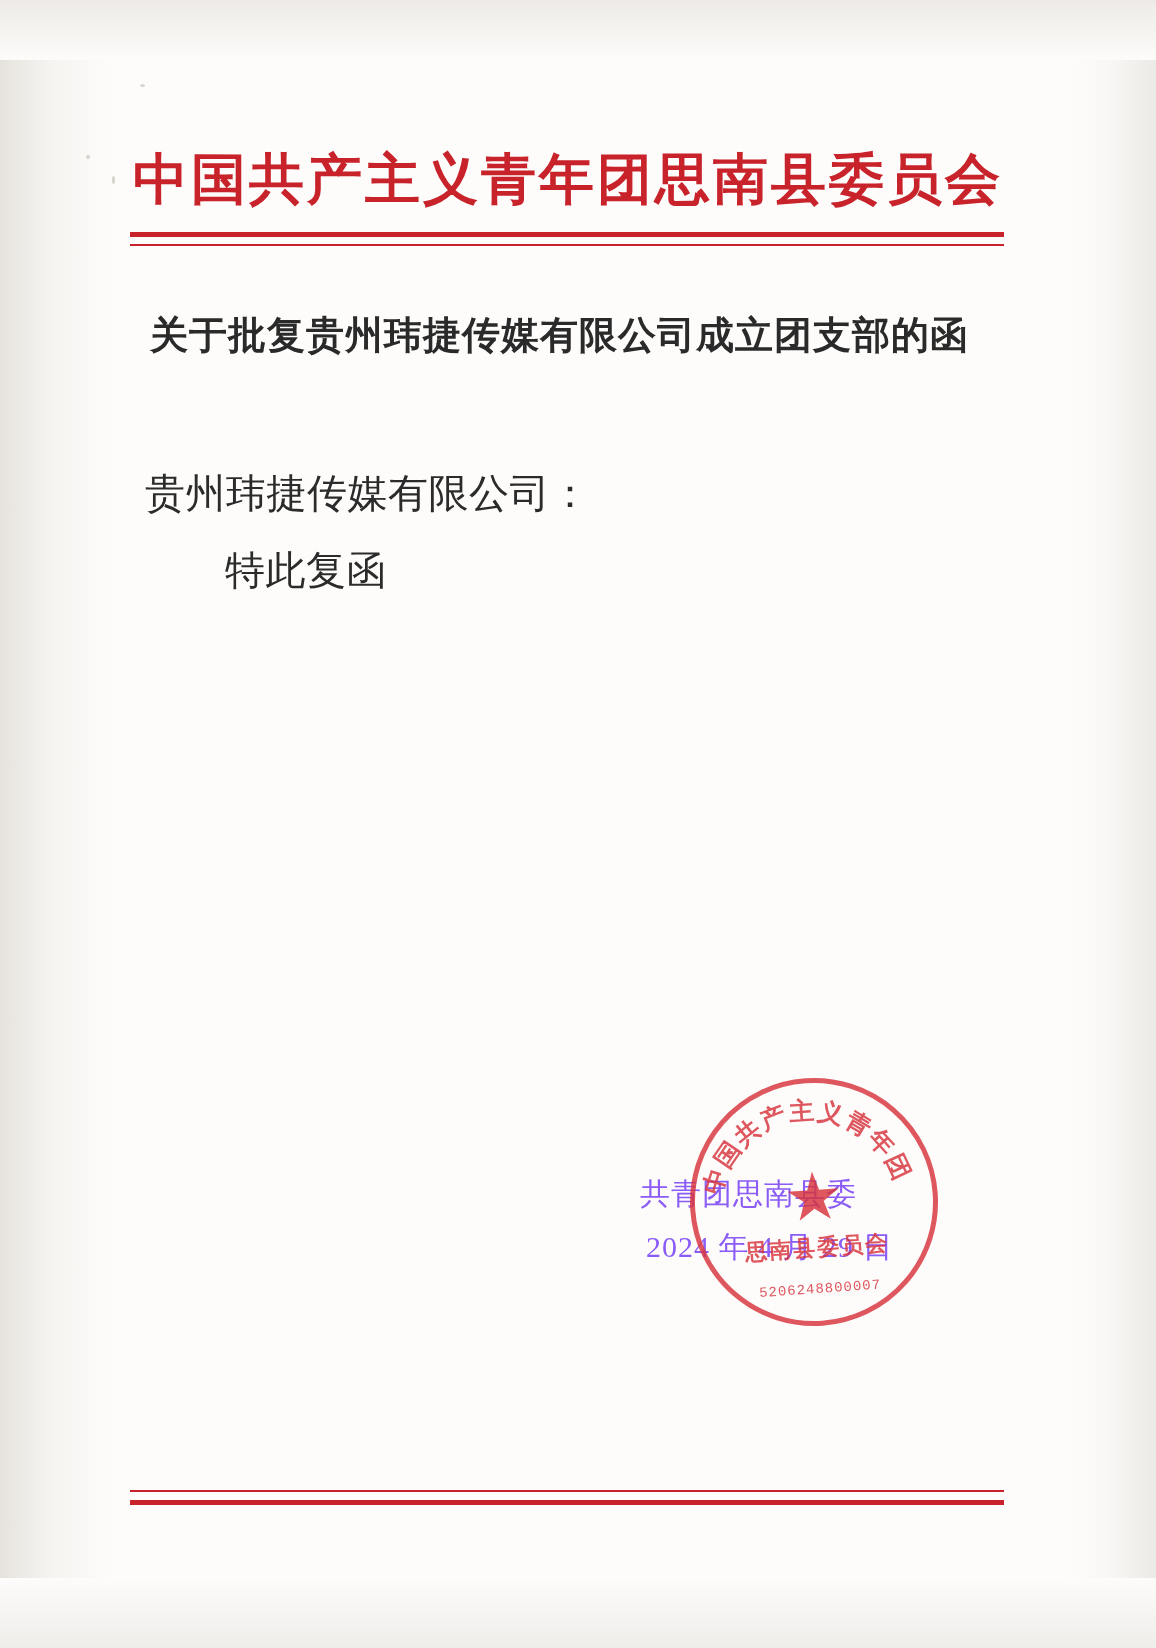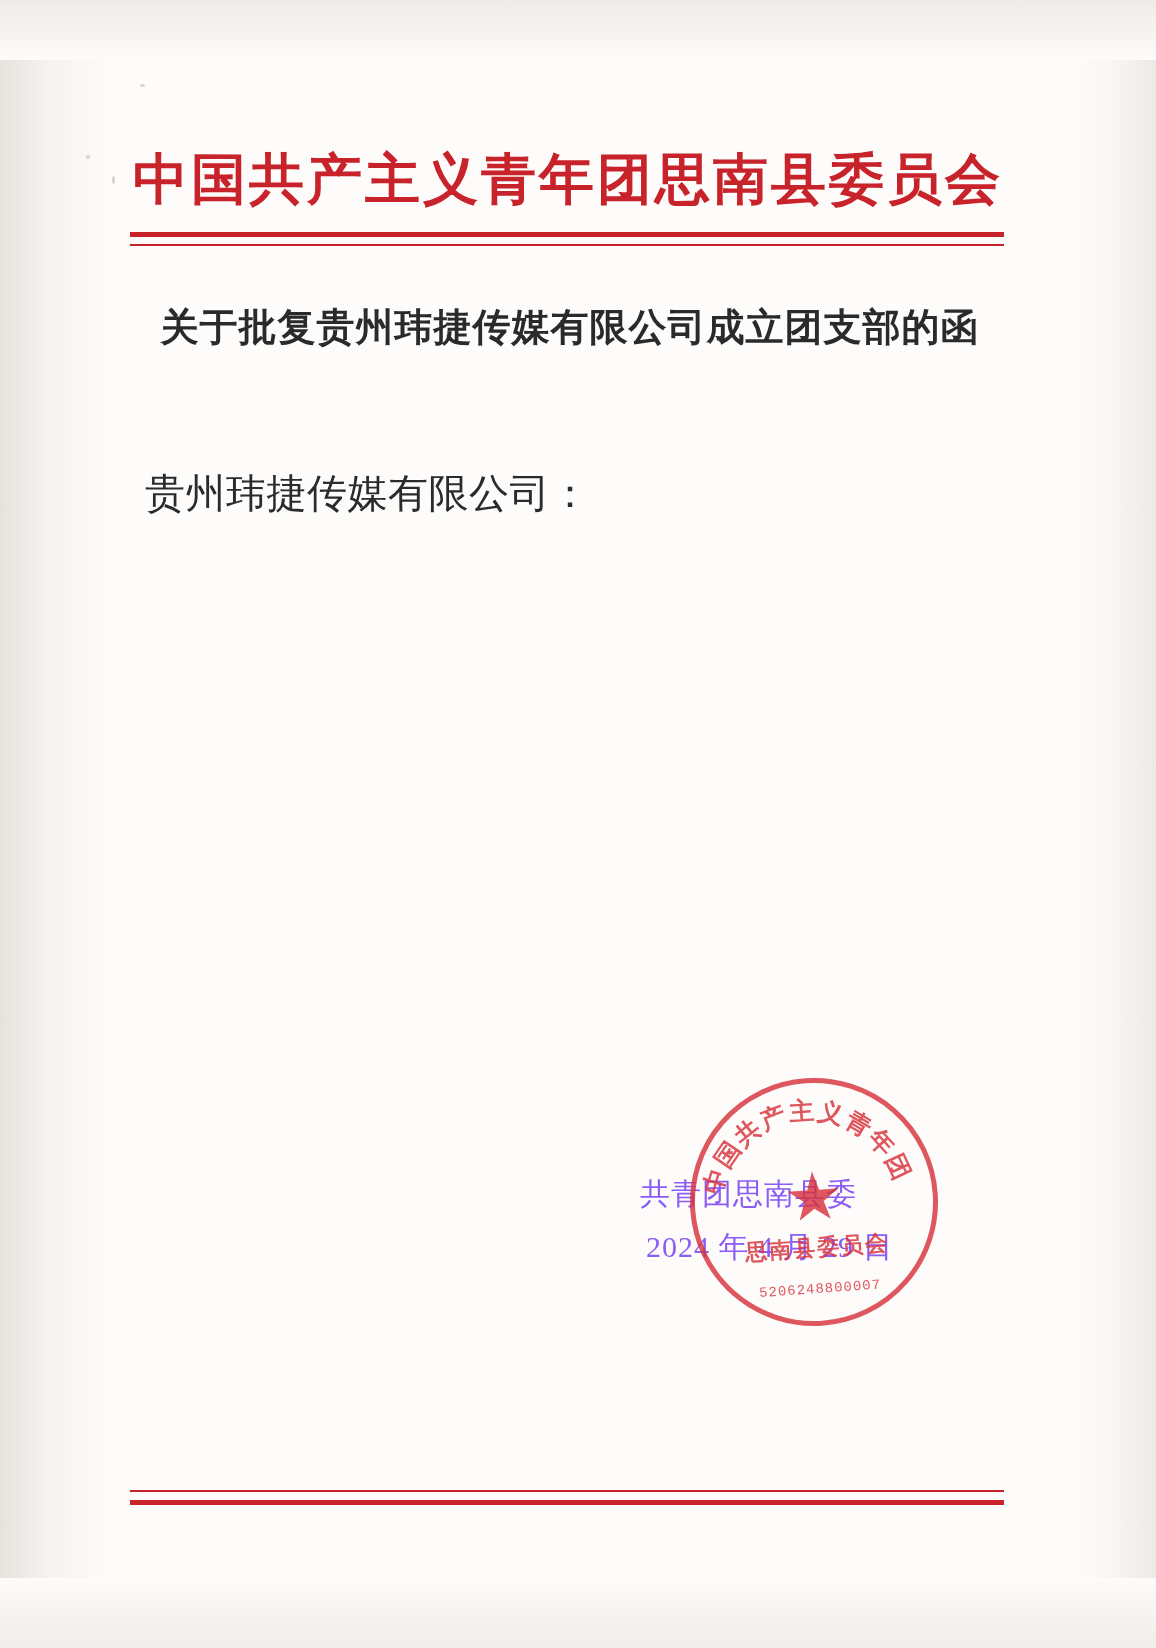--- a/index.html
+++ b/index.html
@@ -84,23 +84,23 @@
     top: 244px;
     width: 874px;
     height: 2px;
     background: #c8222b;
   }
 
   
   .doc-title {
     position: absolute;
     left: 150px;
-    top: 300px;
+    top: 308px;
     width: 840px;
-    text-align: center;
+    text-align: left;
     font-weight: bold;
     font-size: 38px;
     line-height: 1.45;
     color: #2a2a2a;
     letter-spacing: 1px;
   }
 
   
   .body-block {
     position: absolute;
@@ -247,20 +247,21 @@
     <div class="letterhead">
       <div class="letterhead-title">中国共产主义青年团思南县委员会</div>
     </div>
     <div class="rule-thick"></div>
     <div class="rule-thin"></div>
 
     <div class="doc-title">关于批复贵州玮捷传媒有限公司成立团支部的函</div>
 
     <div class="body-block">
       <p class="salutation">贵州玮捷传媒有限公司：</p>
+      <p class="para">特此复函</p>
     </div>
 
     <div class="signature">
       <div>共青团思南县委</div>
       <div class="sign-date">2024 年 4 月 29 日</div>
     </div>
 
     <div class="seal">
       <div class="seal-inner">
         <div class="seal-arc-text">

